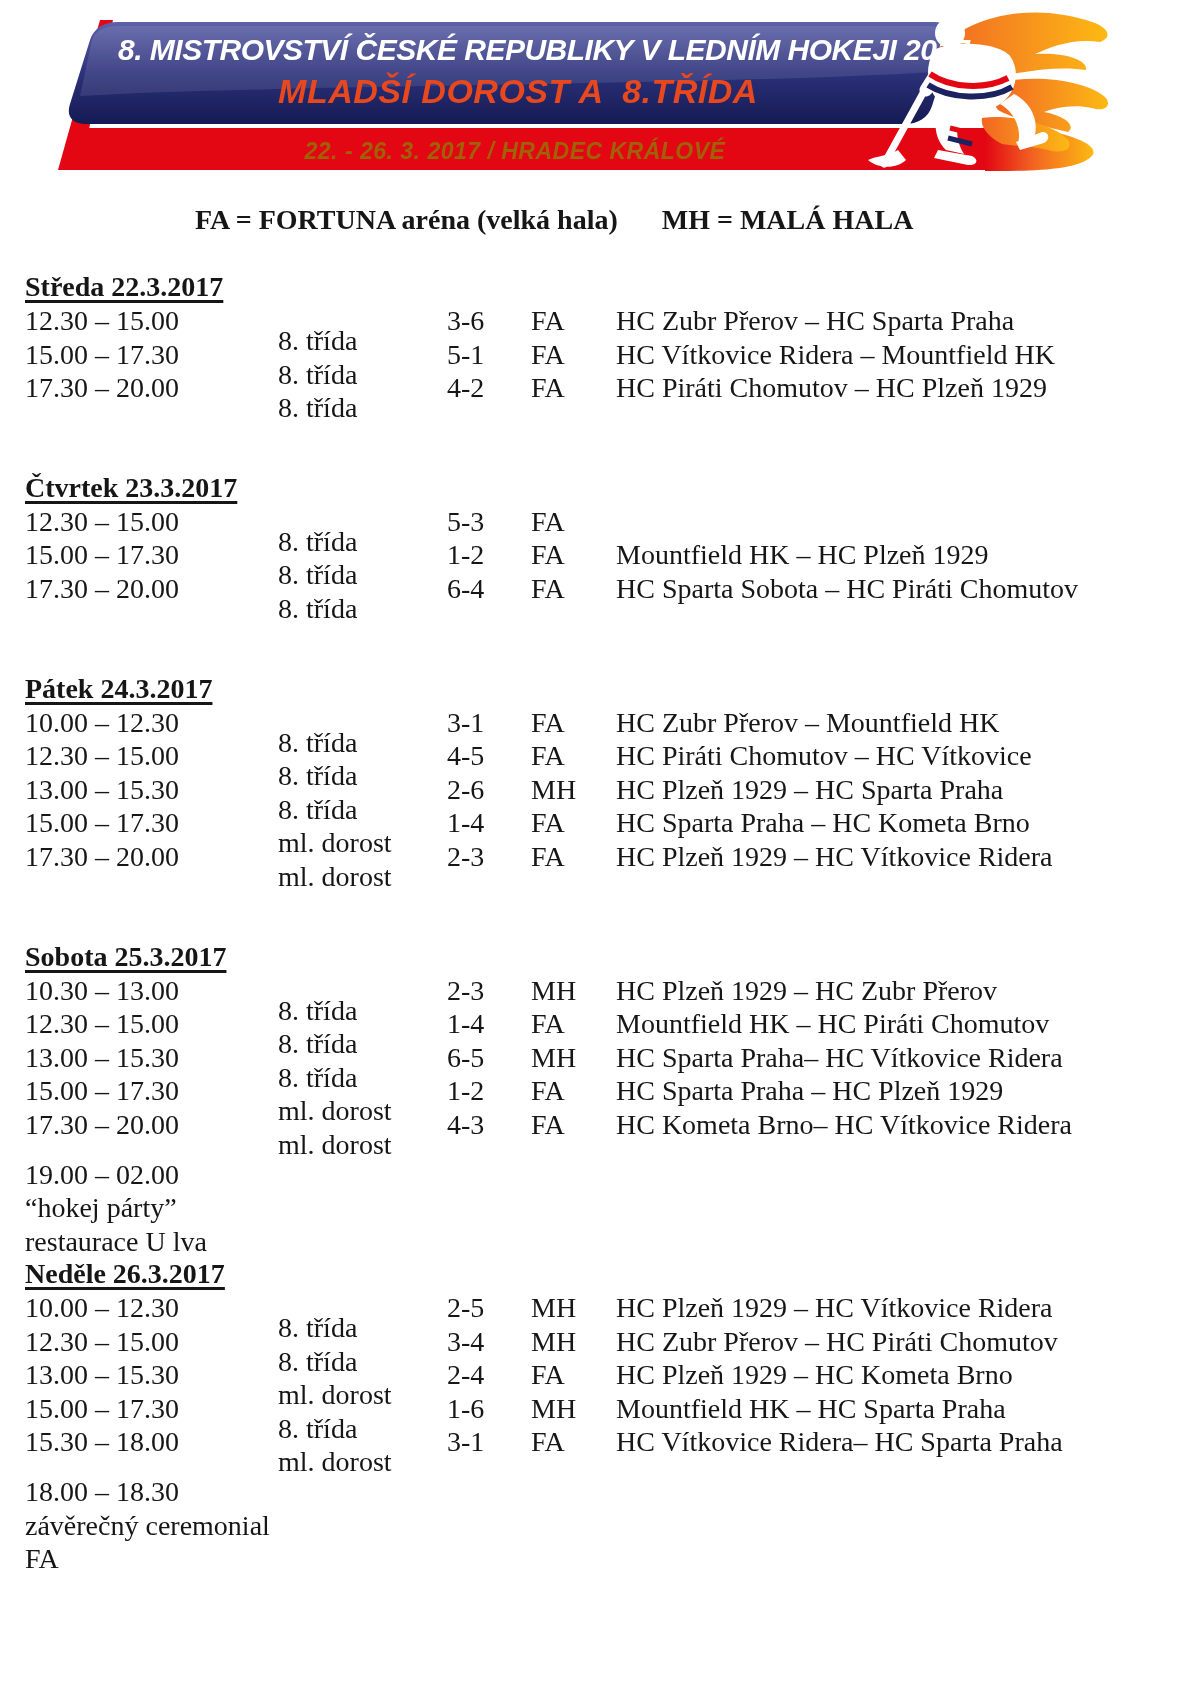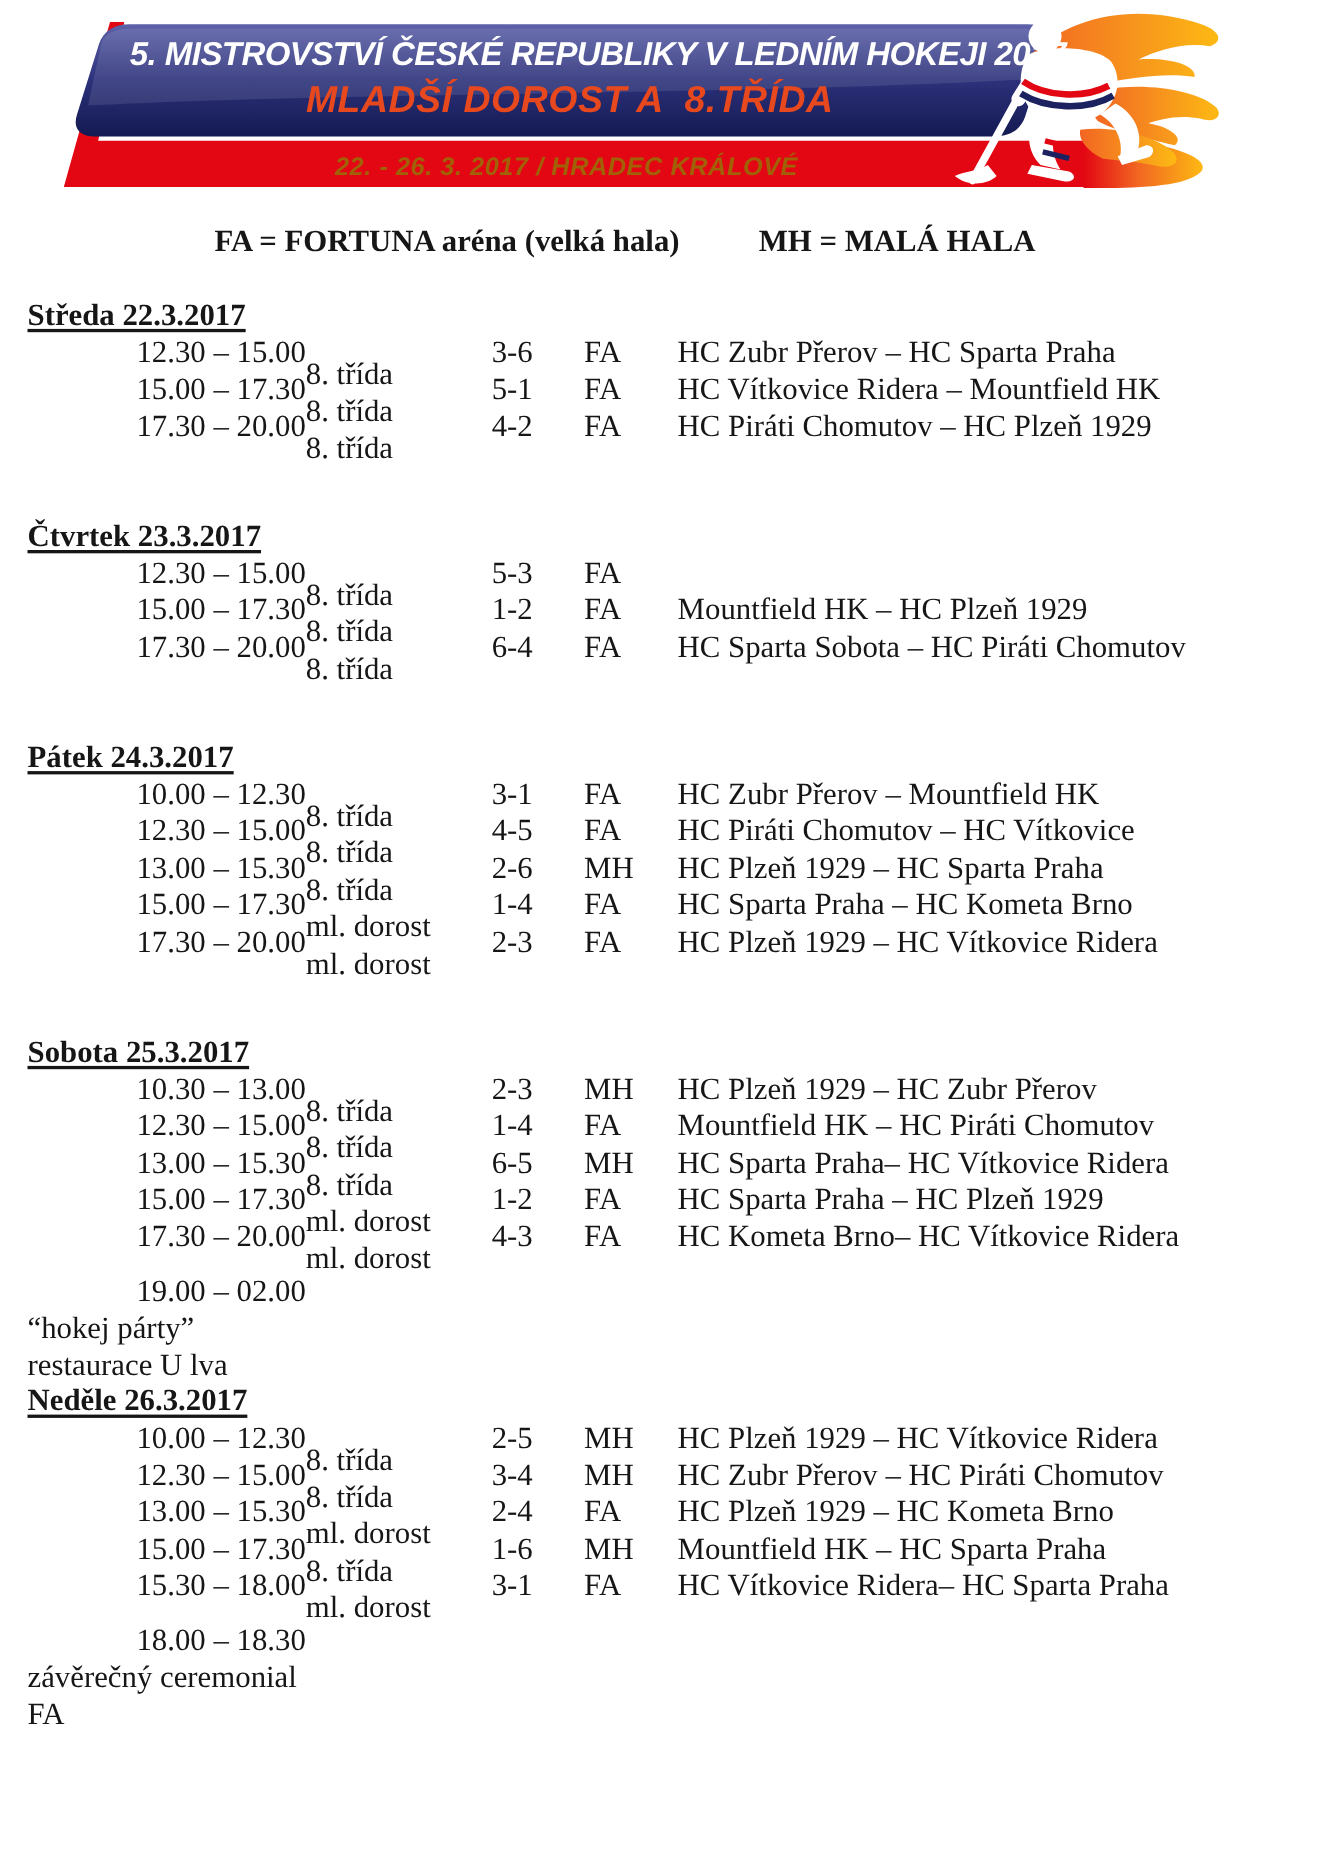--- a/index.html
+++ b/index.html
@@ -29,31 +29,31 @@
     color:#ffffff; letter-spacing:-0.5px; }
   .banner-subtitle{ left:118px; width:800px; top:76px; font-size:34px; line-height:30px;
     color:var(--c-orange); letter-spacing:0.5px; }
   .banner-dates{ left:135px; width:760px; top:134px; font-size:23px; line-height:34px;
     color:#a16207; letter-spacing:0.5px; }
 
   
   .content{ padding:0 25px; }
   .legend{
     margin:28px 0 0 170px;
-    display:flex; gap:72px;
+    display:flex; gap:44px;
     font-weight:bold; font-size:28px; line-height:34px;
   }
   .day{ margin-top:66px; }
   .day:first-of-type{ margin-top:33px; }
   .day-heading{
     font-size:28px; line-height:34px; font-weight:bold;
     text-decoration:underline; text-decoration-thickness:2.5px; text-underline-offset:4px;
   }
   .row{ display:flex; font-size:28px; line-height:33.6px; height:33.6px; white-space:nowrap; }
-  .c-time{ width:253px;text-align:right; }
+  .c-time{ width:253px; }
   .c-category{ width:169px;margin-top:20px; }
   .c-score{ width:84px; }
   .c-venue{ width:85px; }
   .c-match{ flex:1; }
   .row.extra{ margin-top:16px;flex-direction:column; }
   .row.extra .c-label{ width:253px; }
   .row.extra.val-at-match .c-label{ width:338px; }
 </style>
 </head>
 <body>
@@ -105,21 +105,21 @@
         <path d="M1000,104 C1014,112 1022,128 1018,144 L1034,138 C1040,120 1030,102 1014,94 Z" fill="#ffffff"></path>
         <path d="M938,150 L972,156 C980,160 976,166 968,165 L934,158 Z" fill="#ffffff"></path>
         <path d="M1016,142 L1042,132 C1050,132 1050,140 1044,143 L1020,150 Z" fill="#ffffff"></path>
         <path d="M930,74 C950,88 985,90 1008,78" stroke="#e30613" stroke-width="6" fill="none"></path>
         <path d="M928,85 C950,99 988,101 1012,87" stroke="#1c2160" stroke-width="6" fill="none"></path>
         <path d="M950,128 L974,134" stroke="#e30613" stroke-width="5" fill="none"></path>
         <path d="M948,138 L972,144" stroke="#1c2160" stroke-width="5" fill="none"></path>
       </g>
     </svg>
 
-    <div class="banner-text banner-title">5. MISTROVSTVÍ ČESKÉ REPUBLIKY V LEDNÍM HOKEJI 2017</div>
+    <div class="banner-text banner-title">8. MISTROVSTVÍ ČESKÉ REPUBLIKY V LEDNÍM HOKEJI 2017</div>
     <div class="banner-text banner-subtitle">MLADŠÍ DOROST A  8.TŘÍDA</div>
     <div class="banner-text banner-dates">22. - 26. 3. 2017 / HRADEC KRÁLOVÉ</div>
   </header>
 
   <main class="content">
     <div class="legend">
       <span>FA = FORTUNA aréna (velká hala)</span>
       <span>MH = MALÁ HALA</span>
     </div>
     <div>

